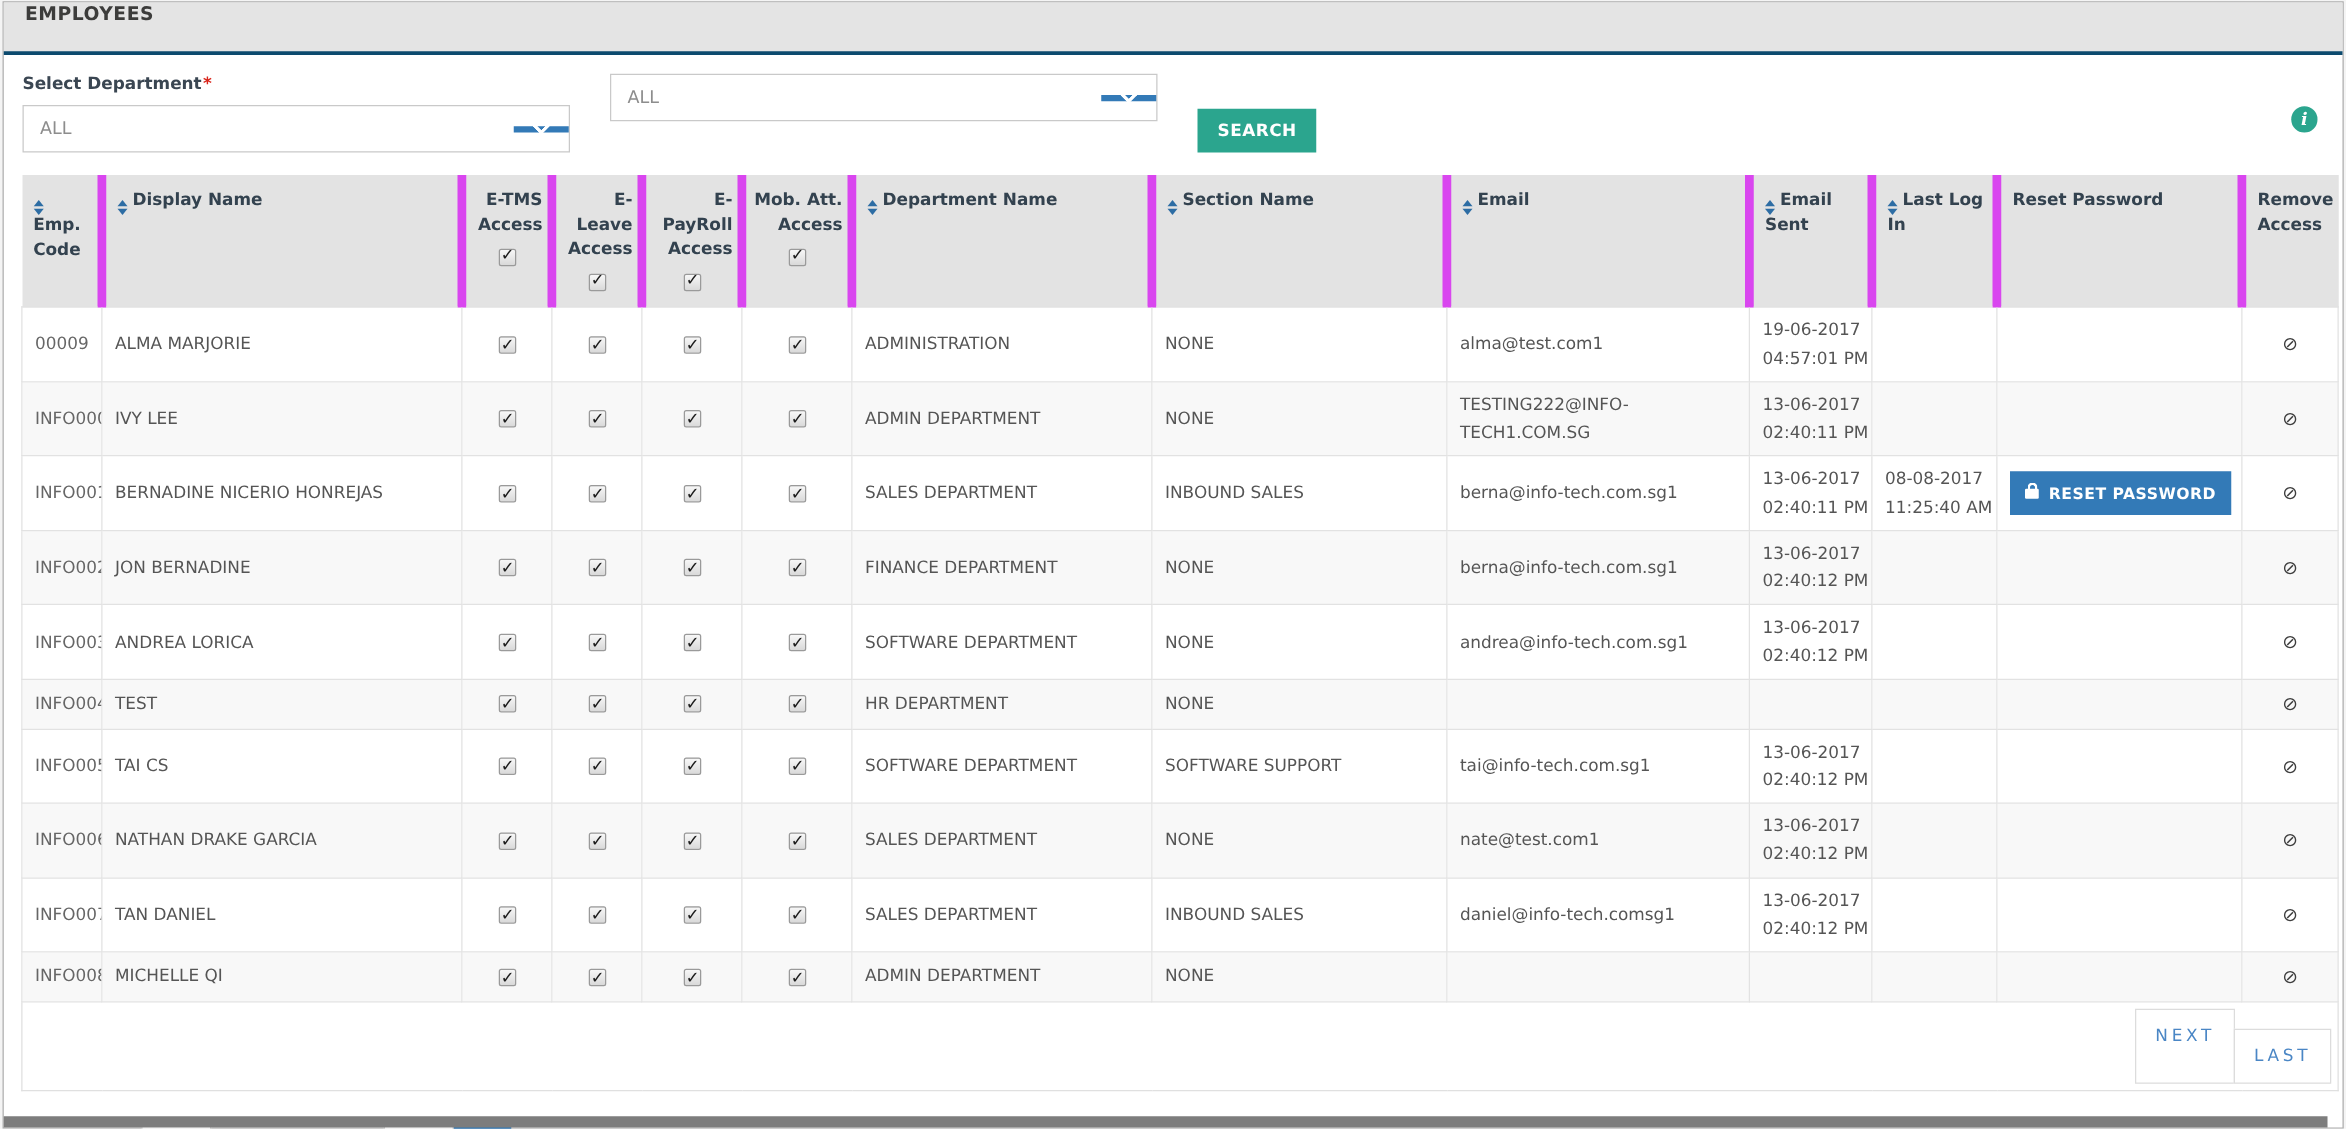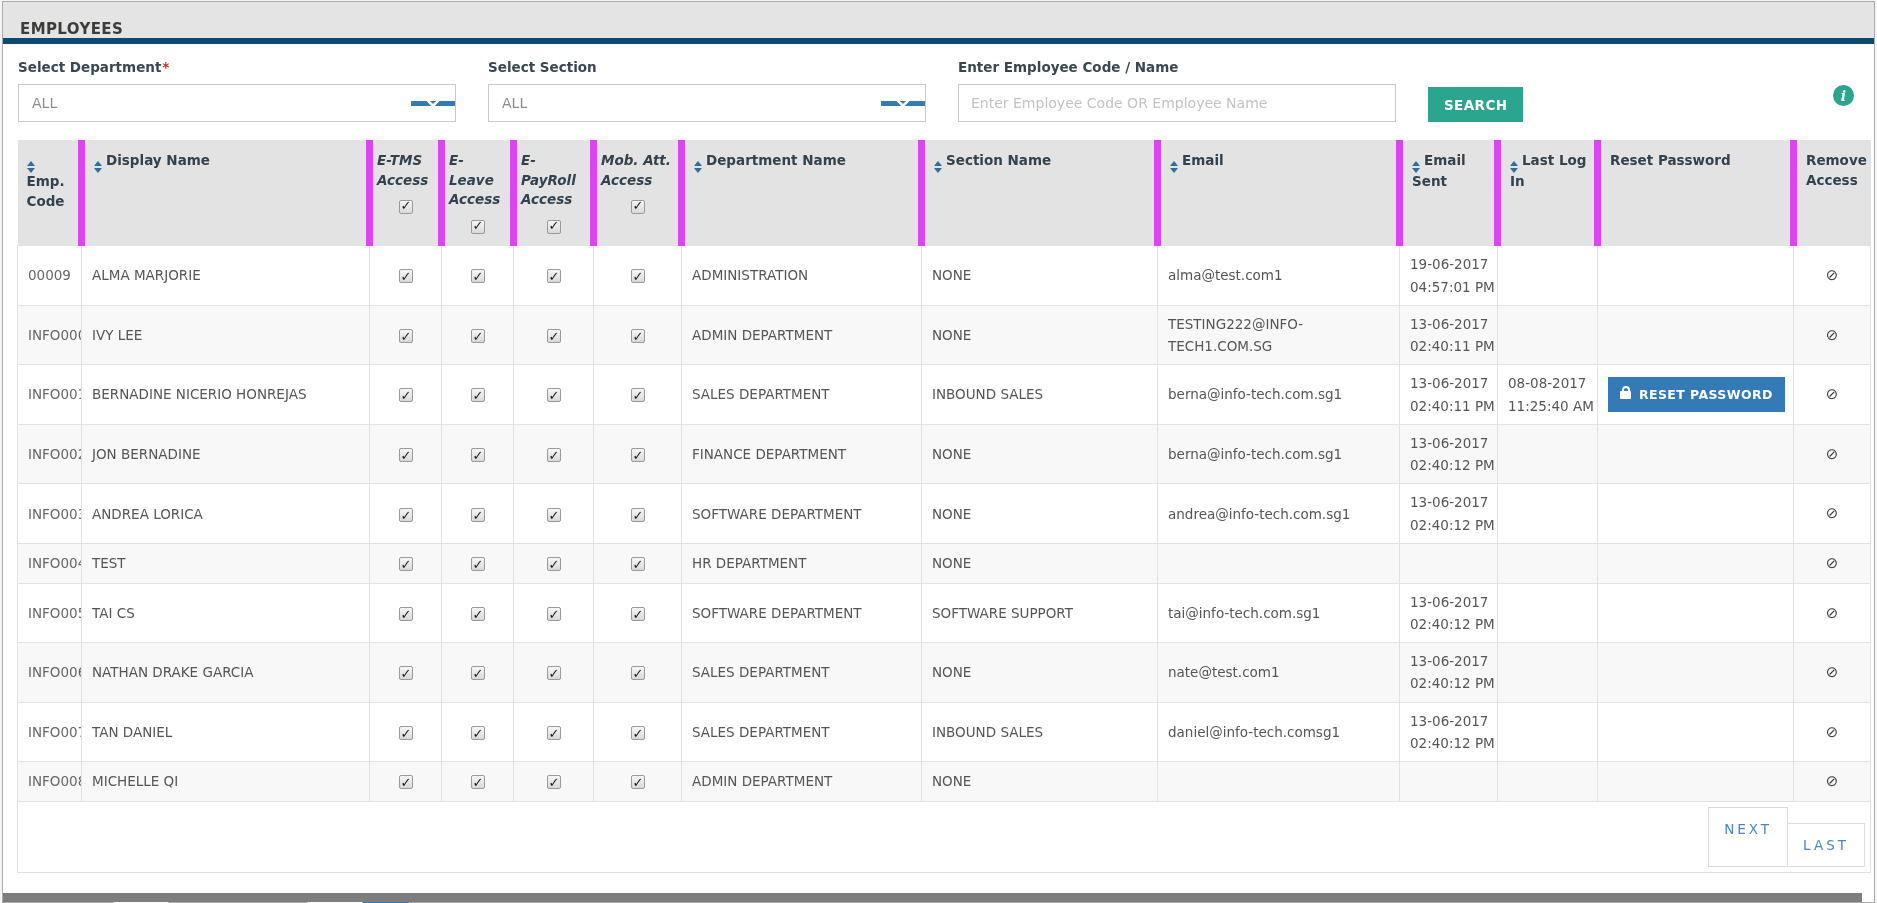--- a/index.html
+++ b/index.html
@@ -18,22 +18,22 @@
     position:relative;
     overflow:hidden;
   }
   .window{
     position:absolute;inset:1px 2px 0 2px;
     background:#fff;
     border:1px solid #ABABAB;
   }
   
   .title-bar{
-    height:42px;background:#E4E4E4;border-bottom:6px solid #0c4a6e;
-    display:flex;align-items:flex-end;padding-left:17px;
+    height:42px;background:#E4E4E4;border-bottom:3px solid #0c4a6e;
+    display:flex;align-items:flex-start;padding-left:17px;
   }
   .title-bar h1{
     font-size:15px;font-weight:bold;color:#3C3C3B;letter-spacing:.4px;
   }
   
   .filters{
     display:flex;align-items:flex-start;
     padding:15px 17px 18px 15px;gap:32px;
   }
   .filter-group{width:438px;}
@@ -84,21 +84,21 @@
   }
   th{
     background:var(--hdr-bg);
     border-left:7px solid #d946ef;
     vertical-align:top;text-align:left;
     padding:11px 5px 9px 9px;
     font-size:13.5px;font-weight:bold;color:#33424F;
     line-height:1.45;
   }
   th:first-child{border-left:none;}
-  th.col-access{text-align:left;padding-left:4px;padding-right:4px;font-style:italic;}
+  th.col-access{text-align:right;padding-left:4px;padding-right:4px;}
   .th-cb{margin-top:7px;text-align:center;}
   .sort{
     display:inline-flex;flex-direction:column;gap:2px;
     margin-right:4px;vertical-align:baseline;position:relative;top:1px;
   }
   .sort i{display:block;width:0;height:0;
     border-left:4px solid transparent;border-right:4px solid transparent;}
   .sort .up{border-bottom:5px solid var(--sort);}
   .sort .down{border-top:5px solid var(--sort);}
   td{
@@ -196,33 +196,28 @@
       </div>
       <div class="select-box">
         <div class="select-value">ALL</div>
         <div class="select-caret">
           <span class="chev"></span>
         </div>
       </div>
     </div>
 
     <div class="filter-group">
-      <div class="filter-label">Select Section</div>
       <div class="select-box">
         <div class="select-value">ALL</div>
         <div class="select-caret">
           <span class="chev"></span>
         </div>
       </div>
     </div>
 
-    <div class="filter-group">
-      <div class="filter-label">Enter Employee Code / Name</div>
-      <input class="text-input" type="text" placeholder="Enter Employee Code OR Employee Name" style="">
-    </div>
 
     <button class="search-btn">SEARCH</button>
 
     <div class="filters-right">
       <div class="info-icon">i</div>
     </div>
   </div>
 
   <div class="table-wrap">
     <table>

